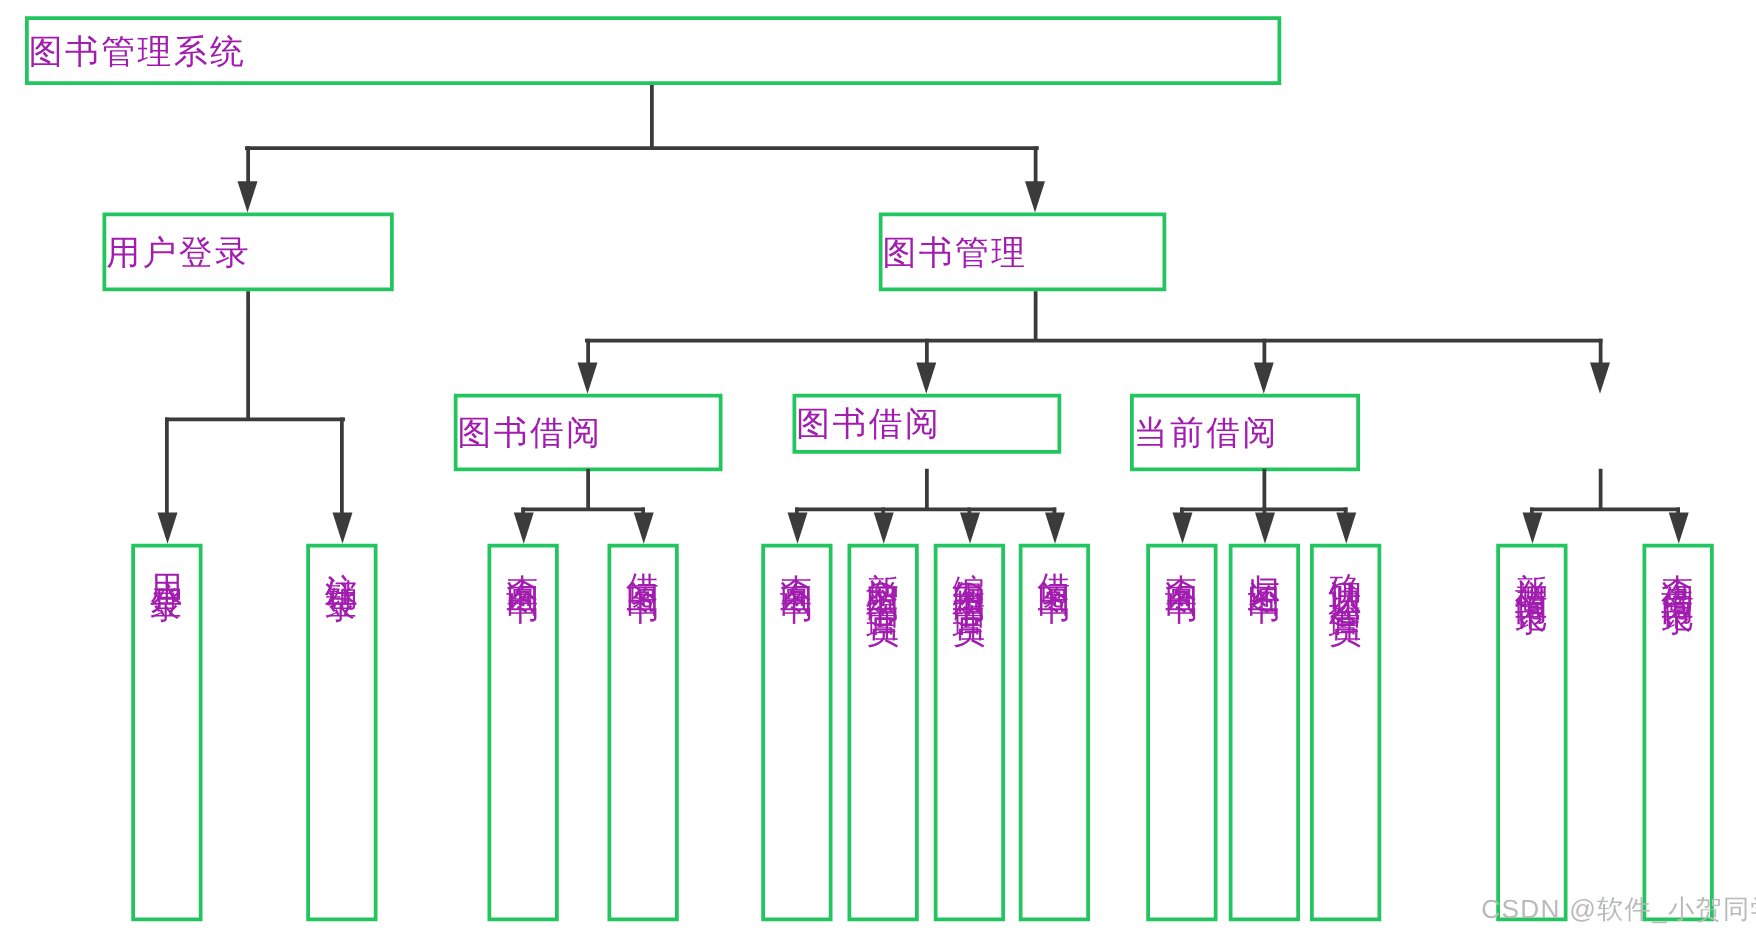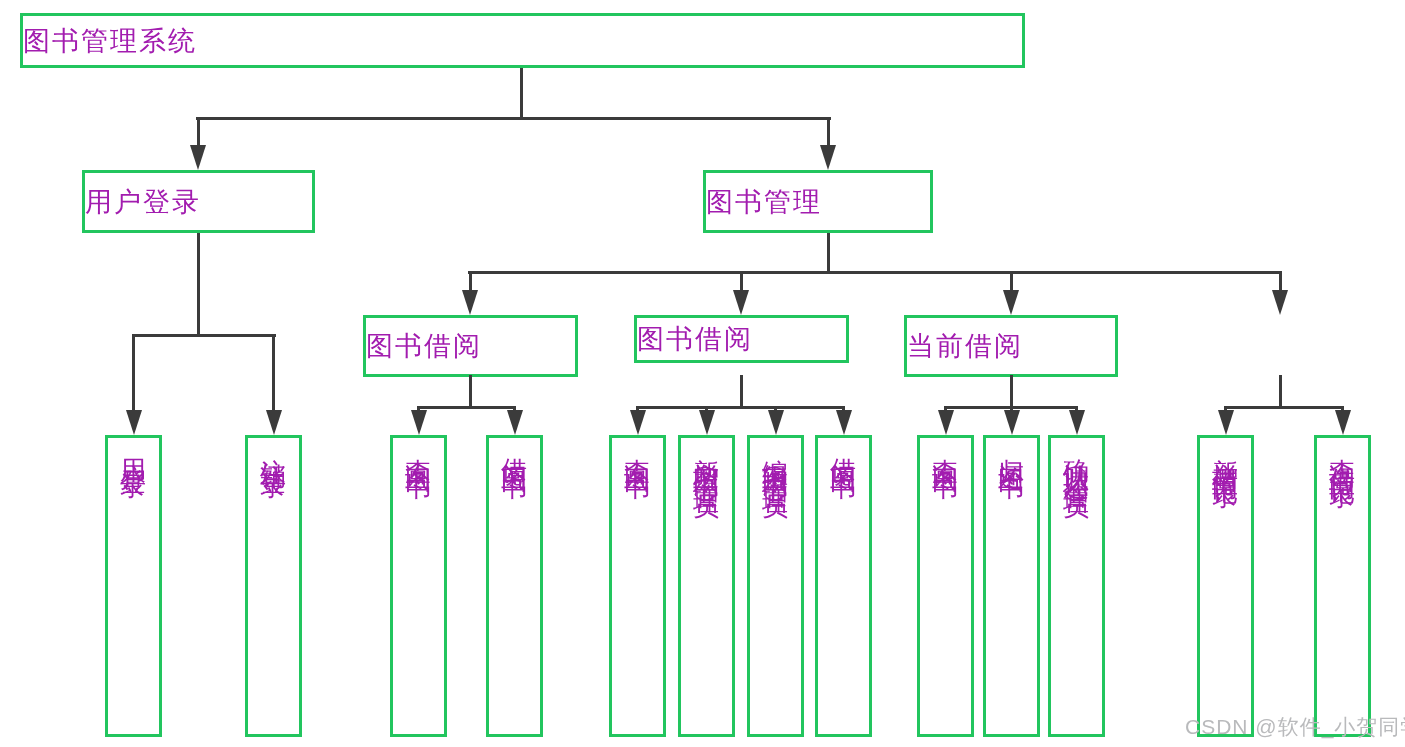--- a/index.html
+++ b/index.html
@@ -47,21 +47,21 @@
   <div class="box hbox" style="left:703px;top:170px;width:230px;height:63px;">
     <span>图书管理</span>
   </div>
 
   <div class="box hbox" style="left:363px;top:315px;width:215px;height:62px;">
     <span>图书借阅</span>
   </div>
   <div class="box hbox" style="left:634px;top:315px;width:215px;height:48px;">
     <span>图书借阅</span>
   </div>
-  <div class="box hbox" style="left:904px;top:315px;width:214px;height:62px;">
+  <div class="box hbox" style="left:904px;top:315px;width:184px;height:62px;">
     <span>当前借阅</span>
   </div>
 
   <div class="box leaf" style="left:105px;">
     <span>用户登录</span>
   </div>
   <div class="box leaf" style="left:245px;">
     <span>注销登录</span>
   </div>
 

